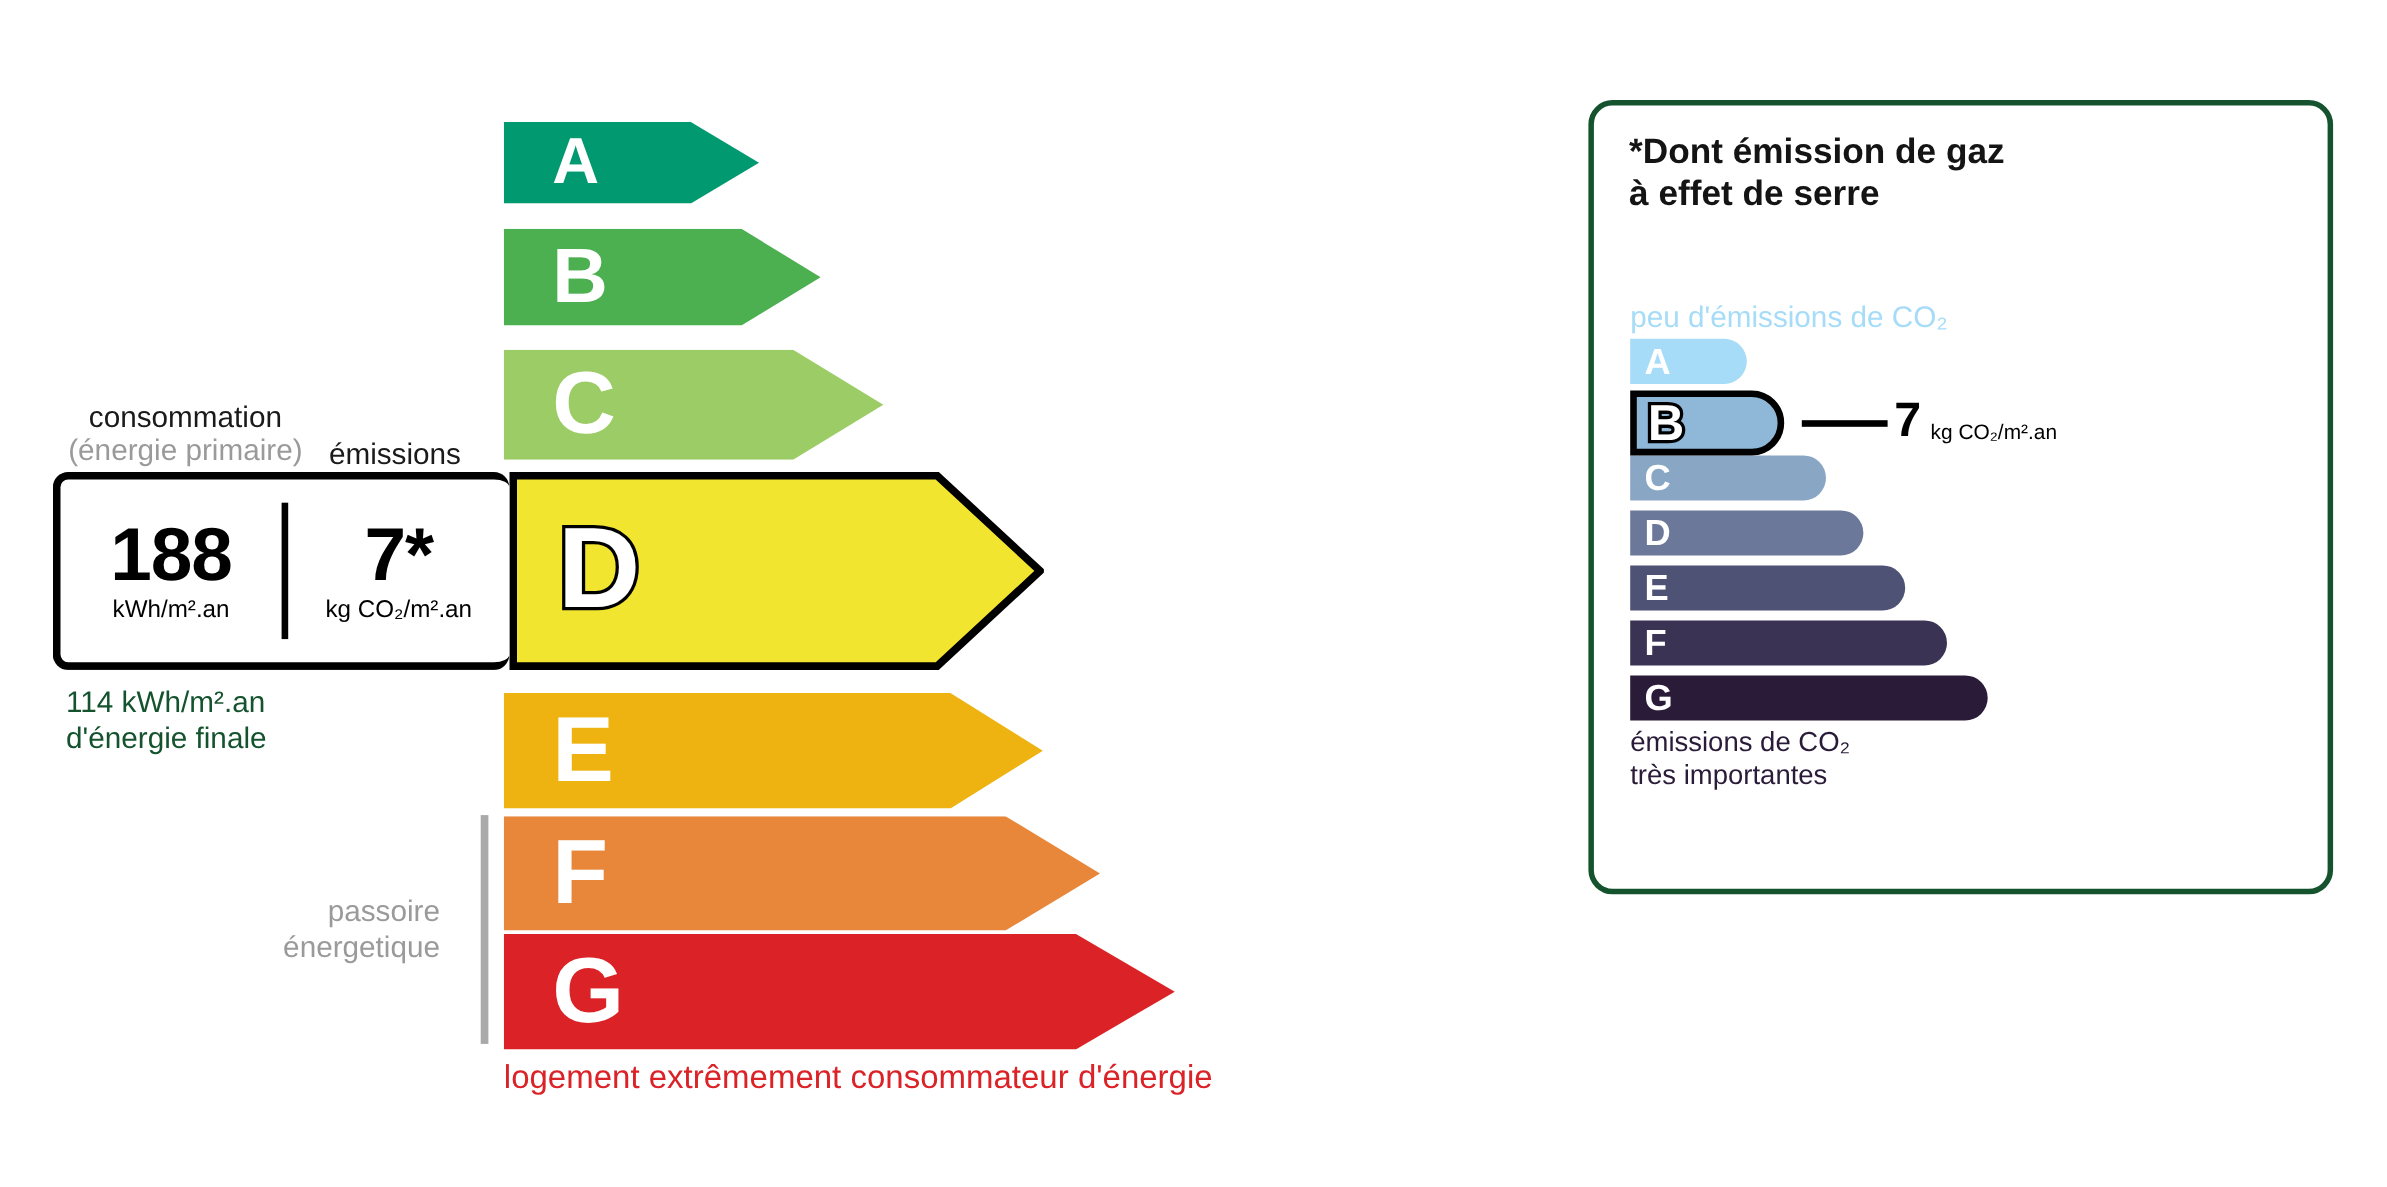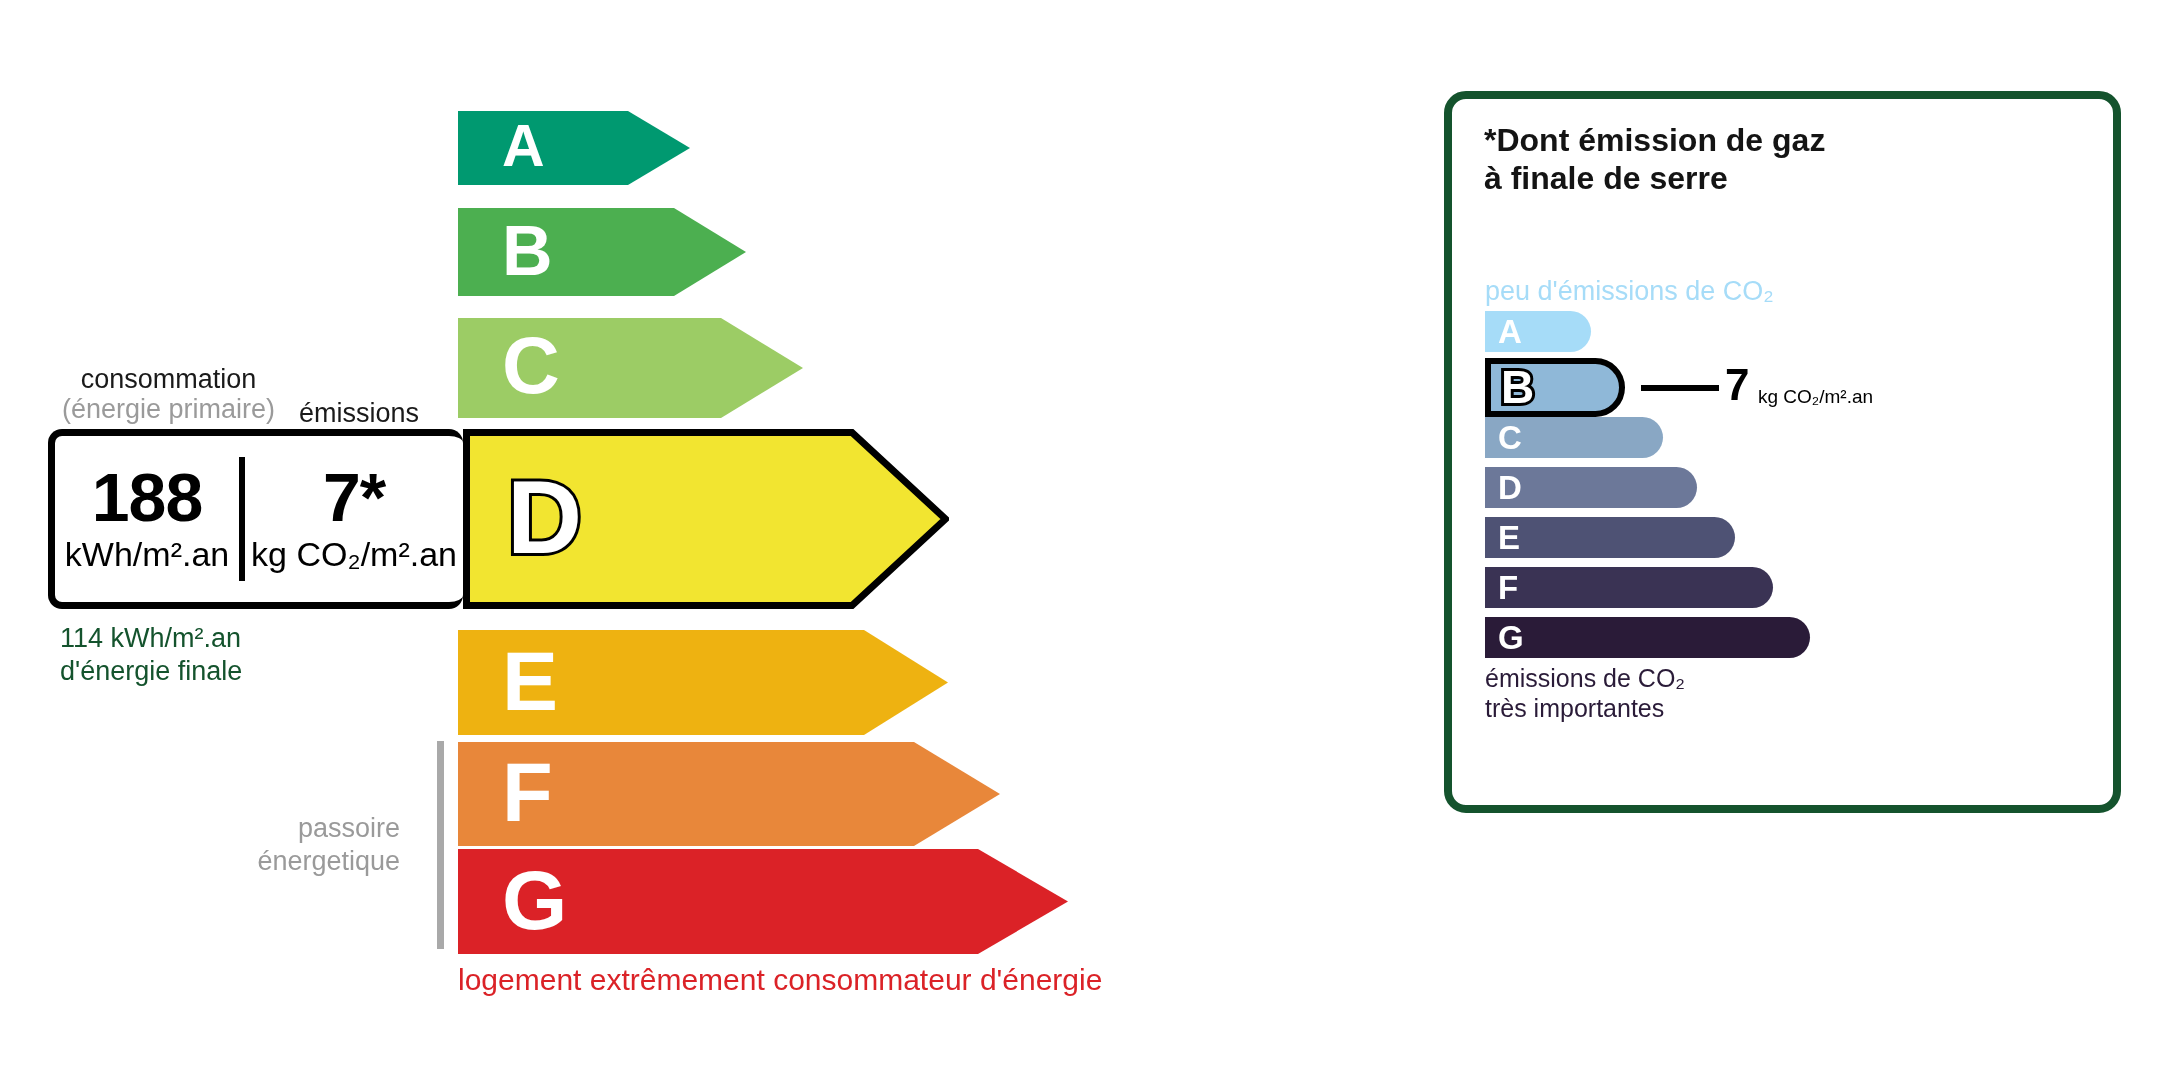--- a/index.html
+++ b/index.html
@@ -74,21 +74,21 @@
     padding: 0 6px;
   }
   .value-cell .big {
     font-size: 68px;
     font-weight: bold;
     color: #000000;
     line-height: 0.98;
     letter-spacing: -1px;
   }
   .value-cell .unit {
-    font-size: 34px;
+    font-size: 22px;
     color: #000000;
     margin-top: 4px;
     white-space: nowrap;
   }
   #value-divider {
     width: 6px;
     height: 124px;
     background: #000000;
     flex: 0 0 6px;
   }
@@ -126,21 +126,21 @@
     left: 437px; top: 741px;
     width: 7px; height: 208px;
     background: #a9a9a9;
   }
 
   
   #co2-panel {
     position: absolute;
     left: 1444px; top: 91px;
     width: 677px; height: 722px;
-    border: 8px solid #14532d;
+    border: 5px solid #14532d;
     border-radius: 22px;
     background: #ffffff;
   }
   #co2-title {
     position: absolute;
     left: 32px; top: 23px;
     font-size: 32px;
     font-weight: bold;
     line-height: 1.18;
     color: #141414;
@@ -297,21 +297,21 @@
       <span>énergetique</span>
     </div>
     <div id="passoire-bracket"></div>
 
     <div class="bottom-caption">logement extrêmement consommateur d'énergie</div>
   </div>
 
   <div id="co2-panel">
     <div id="co2-title">
       <span>*Dont émission de gaz</span><br>
-      <span>à finale de serre</span>
+      <span>à effet de serre</span>
     </div>
 
     <div id="co2-top-caption">peu d'émissions de CO₂</div>
 
     <div id="co2-bars-host">
         <div class="co2-bar" style="top: 212px; width: 106px;">
           <div class="fill" style="background:#A6DCF8"></div>
           <div class="co2-letter">A</div>
         </div>
         <div class="co2-bar" style="top: 318px; width: 178px;">

